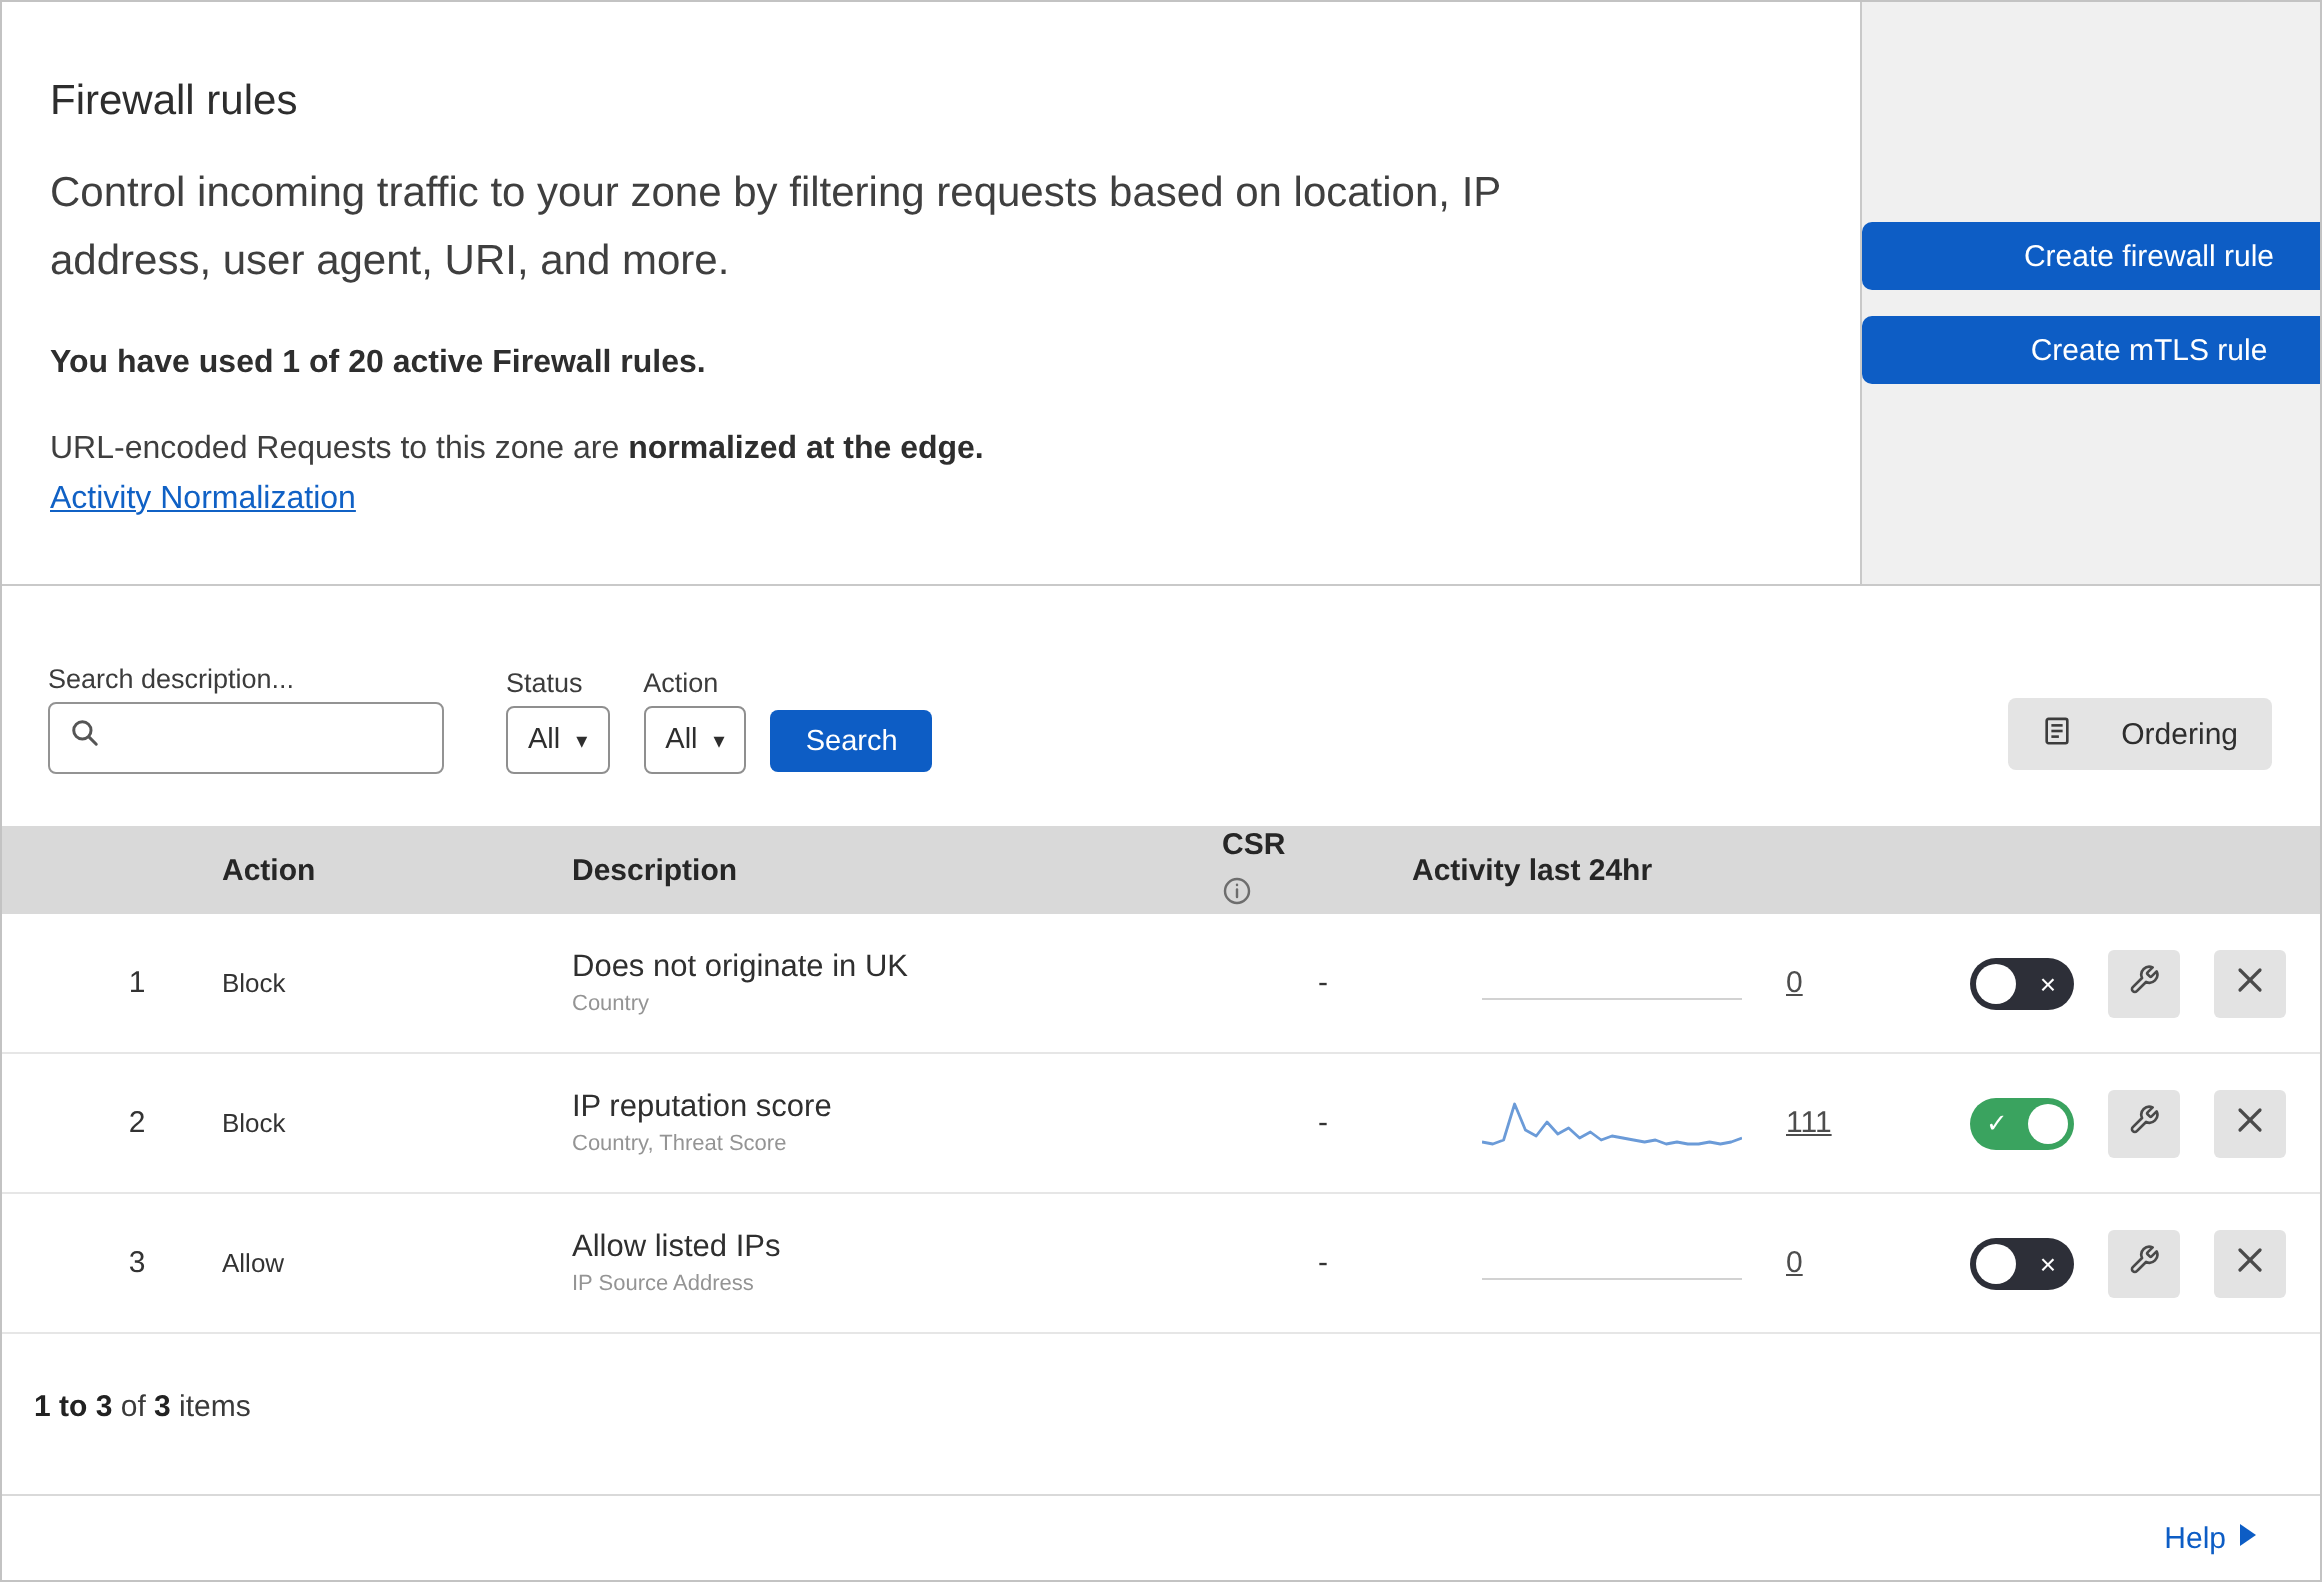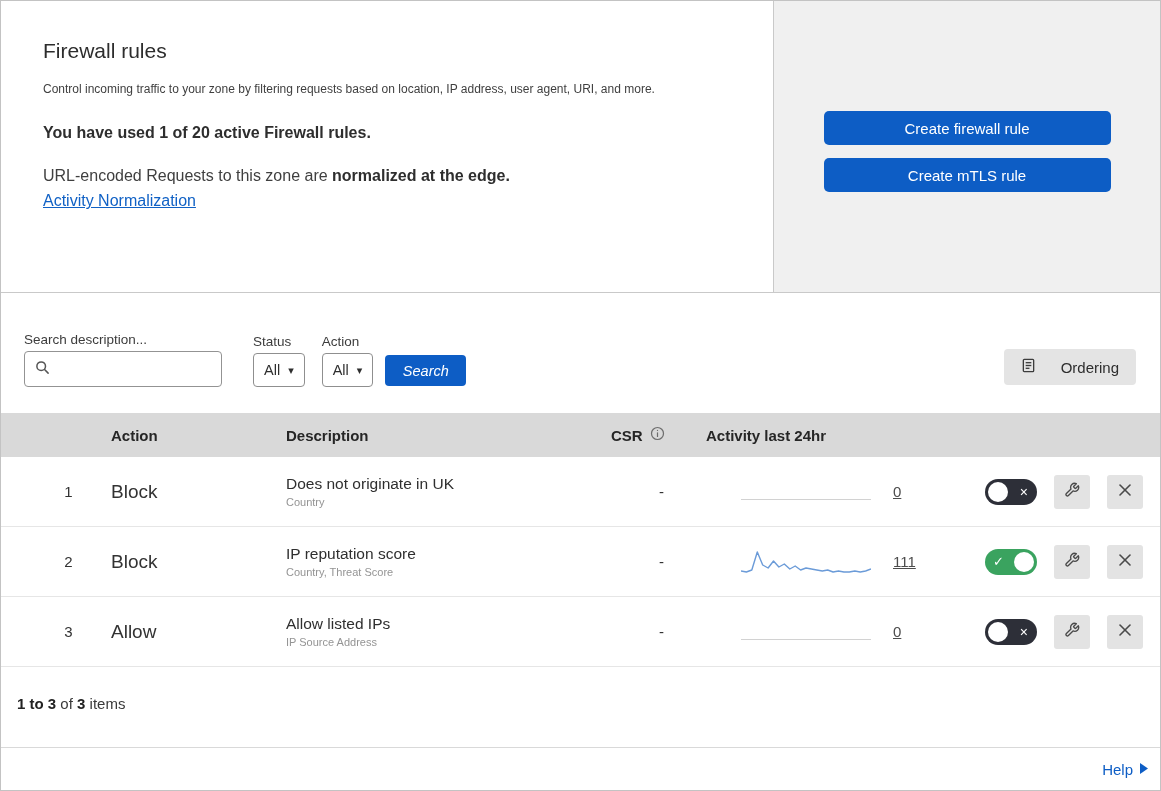--- a/index.html
+++ b/index.html
@@ -12,24 +12,24 @@
   .page {
     width: 1161px; height: 791px;
     border: 1px solid #c3c3c3;
     background: #fff;
     display: flex; flex-direction: column;
     overflow: hidden;
   }
 
   
   .top { display: flex; height: 292px; flex: none; border-bottom: 1px solid #c9c9c9; }
-  .top-left { width: 773px; flex: none; background: #fff; border-right: 1px solid #c9c9c9; padding: 38px 42px 0; }
+  .top-left { width: 930px; flex: none; background: #fff; border-right: 1px solid #c9c9c9; padding: 38px 24px 0; }
   .top-right { flex: 1; background: #f0f0f0; display: flex; flex-direction: column; align-items: center; padding-top: 110px; gap: 13px; }
   .page-title { font-size: 21px; font-weight: 400; color: #2d2d2d; margin-bottom: 17px; }
-  .page-desc { font-size: 12px; line-height: 1.62; color: #3f3f3f; max-width: 748px; }
+  .page-desc { font-size: 21px; line-height: 1.62; color: #3f3f3f; max-width: 748px; }
   .usage-line { font-size: 16px; font-weight: bold; color: #2e2e2e; margin-top: 25px; }
   .norm-line { font-size: 16px; color: #3f3f3f; margin-top: 25px; }
   .norm-line b { color: #2e2e2e; }
   .config-link { display: inline-block; margin-top: 7px; font-size: 16px; color: #1061c5; text-decoration: underline; cursor: pointer; }
   .btn-primary {
     width: 287px; height: 34px;
     background: #0d5dc5; color: #fff;
     border: none; border-radius: 5px;
     font-size: 15px; font-family: inherit; cursor: pointer;
   }
@@ -37,30 +37,30 @@
   
   .filters { display: flex; align-items: flex-end; padding: 18px 23px 26px; position: relative; flex: none; height: 120px; background: #fff; }
   .fgroup { display: flex; flex-direction: column; }
   .fgroup .flabel { font-size: 13.5px; color: #3c3c3c; margin-bottom: 4px; }
   .search-box { width: 198px; height: 36px; border: 1px solid #939393; border-radius: 4px; background: #fff; display: flex; align-items: center; padding: 0 10px; }
   .search-box input { border: none; outline: none; flex: 1; min-width: 0; font-size: 14px; margin-left: 8px; font-family: inherit; }
   .dropdown { height: 34px; border: 1px solid #8f8f8f; border-radius: 4px; background: #fff; display: flex; align-items: center; padding: 0 10px; gap: 8px; font-size: 14.5px; color: #2e2e2e; cursor: pointer; text-align: center; }
   .dropdown .caret { font-size: 11px; color: #2e2e2e; }
   .g-status { margin-left: 31px; }
   .g-action { margin-left: 17px; }
-  .btn-search { margin-left: 12px; margin-bottom: 1px; width: 81px; height: 31px; background: #0d5dc5; color: #fff; border: none; border-radius: 4px; font-size: 14.5px; font-family: inherit; cursor: pointer; font-style: italic; }
+  .btn-search { margin-left: 12px; margin-bottom: 1px; width: 81px; height: 31px; background: #0d5dc5; color: #fff; border: none; border-radius: 4px; font-size: 14.5px; font-family: inherit; cursor: pointer; }
   .btn-ordering { position: absolute; right: 24px; bottom: 28px; height: 36px; padding: 0 17px; display: flex; align-items: center; gap: 25px; background: #e4e4e4; color: #2e2e2e; border: none; border-radius: 4px; font-size: 15px; font-family: inherit; cursor: pointer; }
 
   
   .grid { display: grid; grid-template-columns: 110px 175px 325px 95px 270px 1fr; align-items: center; }
   .thead { background: #d9d9d9; height: 44px; flex: none; font-size: 15px; font-weight: bold; color: #262626; }
-  .thead .h-csr { display: flex; align-items: center; gap: 7px; }
+  .thead .h-csr { display: flex; gap: 7px; flex-direction: column; }
   .row { height: 70px; flex: none; border-bottom: 1px solid #e6e6e6; background: #fff; }
   .c-num { text-align: center; padding-left: 25px; font-size: 15px; color: #333; }
-  .c-action { font-size: 19px; color: #333; }
+  .c-action { font-size: 13px; color: #333; }
   .desc-main { font-size: 15.5px; color: #2f2f2f; }
   .desc-sub { font-size: 11px; color: #949494; margin-top: 3px; }
   .c-csr-cell { padding-left: 48px; font-size: 15px; color: #333; }
   .c-activity { display: flex; align-items: center; padding-left: 35px; }
   .spark-wrap { width: 130px; height: 30px; display: flex; align-items: flex-end; }
   .spark-line { width: 130px; border-bottom: 1px solid #d2d2d2; margin-bottom: 7px; }
   .count-link { margin-left: 22px; font-size: 15px; color: #4d4d4d; text-decoration: underline; cursor: pointer; }
   .c-controls { display: flex; justify-content: flex-end; align-items: center; gap: 17px; padding-right: 17px; }
 
   
@@ -70,21 +70,21 @@
   .toggle .tg-check { display: none; position: absolute; left: 8px; top: 4px; color: #fff; font-size: 13px; line-height: 18px; font-weight: bold; }
   .toggle.on { background: #3aa35f; }
   .toggle.on .tg-knob { left: auto; right: 3px; }
   .toggle.on .tg-check { display: block; }
 
   .icon-btn { width: 36px; height: 34px; border: none; border-radius: 3px; background: #e3e3e3; display: flex; align-items: center; justify-content: center; cursor: pointer; flex: none; }
 
   
   .tfoot { flex: 1; padding: 28px 16px 0; font-size: 15px; color: #3a3a3a; }
   .tfoot b { color: #222; }
-  .help-row { flex: none; height: 43px; border-top: 1px solid #d9d9d9; display: flex; align-items: center; justify-content: flex-end; padding-right: 12px; gap: 7px; }
+  .help-row { flex: none; height: 43px; border-top: 1px solid #d9d9d9; display: flex; align-items: center; justify-content: flex-end; padding-right: 32px; gap: 7px; }
   .help-link { font-size: 15px; color: #0d5dc5; cursor: pointer; }
 </style>
 </head>
 <body>
 
 <div class="page">
 
   <div class="top">
     <div class="top-left">
       <div class="page-title">Firewall rules</div>

